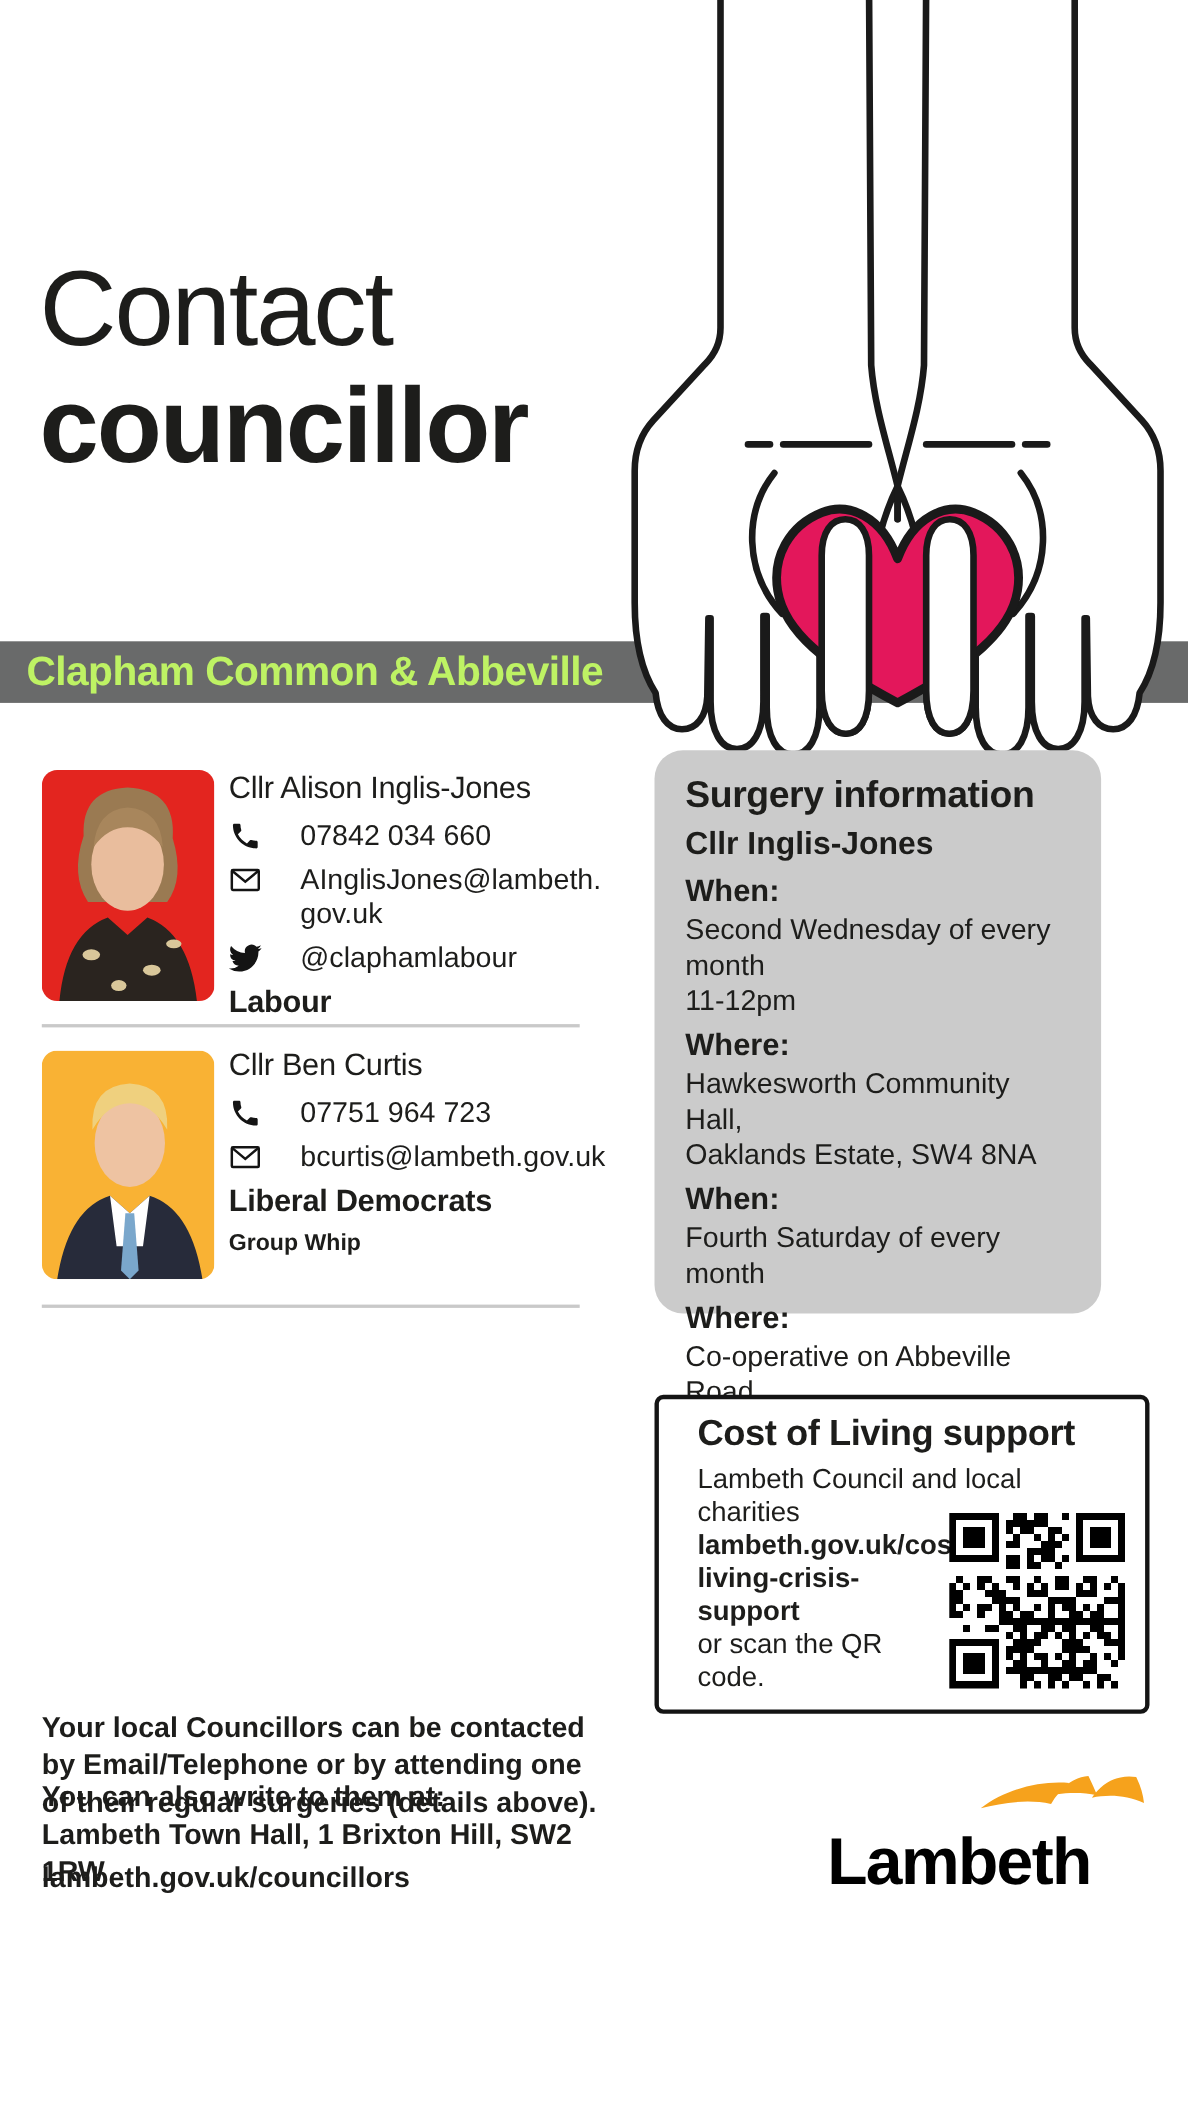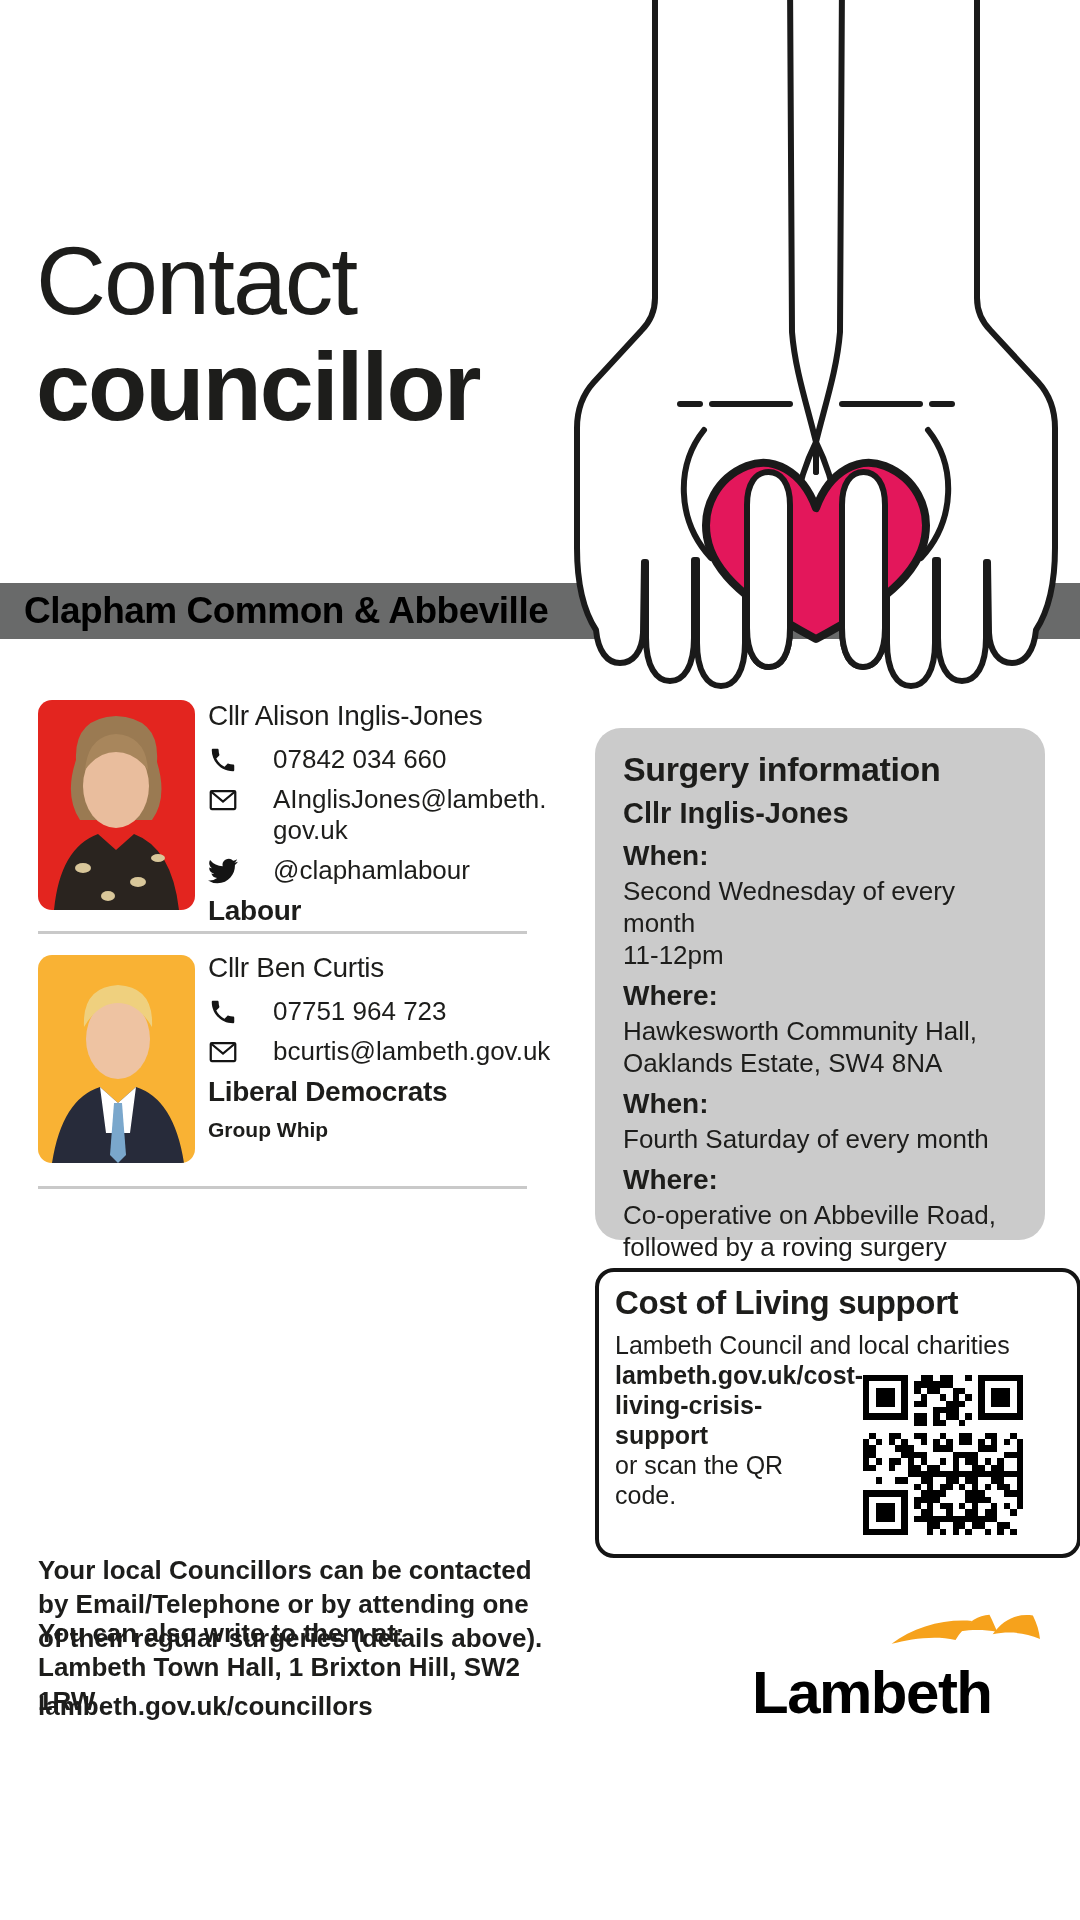--- a/index.html
+++ b/index.html
@@ -7,49 +7,49 @@
           font-family:"Liberation Sans","DejaVu Sans",sans-serif;color:#1d1d1b;}
   .pre{white-space:pre-line;}
 
   
   .title{position:absolute;left:36px;top:228px;font-size:97px;line-height:106px;
          letter-spacing:-2px;font-weight:400;}
   .title b{font-weight:700;}
 
   
   .banner{position:absolute;left:0;top:583px;width:1080px;height:56px;background:#696a6a;}
-  .banner-text{color:#000000;font-weight:700;font-size:37px;line-height:56px;padding-left:24px;
+  .banner-text{color:#bef264;font-weight:700;font-size:37px;line-height:56px;padding-left:24px;
                letter-spacing:-0.5px;}
 
   
   .hands{position:absolute;left:480px;top:0;pointer-events:none;}
 
   
   .photo{position:absolute;width:157px;border-radius:14px;overflow:hidden;}
   .photo svg{display:block;}
   .card-text{position:absolute;left:208px;width:335px;}
   .c-name{font-size:28px;font-weight:400;margin:0 0 12px 0;letter-spacing:-0.3px;}
   .row{display:flex;align-items:flex-start;gap:16px;margin-bottom:9px;}
   .row .ic{width:30px;height:30px;flex:0 0 30px;margin-top:1px;}
   .row .val{font-size:26px;line-height:31px;margin-left:19px;}
   .party{font-size:28px;font-weight:700;margin-top:8px;letter-spacing:-0.3px;}
   .role{font-size:21px;font-weight:700;margin-top:10px;}
   .divider{position:absolute;left:38px;width:489px;height:3px;background:#c9c9c9;}
 
   
-  .surgery{position:absolute;left:595px;top:728px;width:450px;height:512px;background:#cbcbcb;
+  .surgery{position:absolute;left:595px;top:682px;width:406px;height:512px;background:#cbcbcb;
            border-radius:26px;padding:22px 28px;box-sizing:border-box;}
   .s-title{font-size:34px;font-weight:700;margin:0 0 8px 0;letter-spacing:-0.4px;}
   .s-name{font-size:29px;font-weight:700;margin:0 0 10px 0;}
   .s-label{font-size:28px;font-weight:700;margin-top:9px;margin-bottom:3px;}
   .s-val{font-size:26px;line-height:32px;}
 
   
-  .cost{position:absolute;left:595px;top:1268px;width:486px;height:290px;background:#fff;
-        border:4px solid #141414;border-radius:19px;padding:12px 16px;box-sizing:border-box;}
+  .cost{position:absolute;left:595px;top:1268px;width:450px;height:290px;background:#fff;
+        border:4px solid #141414;border-radius:8px;padding:12px 35px;box-sizing:border-box;}
   .cost-title{font-size:33px;font-weight:700;margin:0 0 8px 0;letter-spacing:-0.4px;}
   .cost-line1{font-size:25px;line-height:30px;}
   .cost-body{font-size:25px;line-height:30px;width:232px;}
   .qr{position:absolute;left:264px;top:103px;width:160px;height:160px;}
 
   
   .f-para1{position:absolute;left:38px;top:1553px;width:520px;font-size:26px;font-weight:700;
            line-height:34px;}
   .f-para2{position:absolute;left:38px;top:1616px;width:540px;font-size:26px;font-weight:700;
            line-height:34px;}

